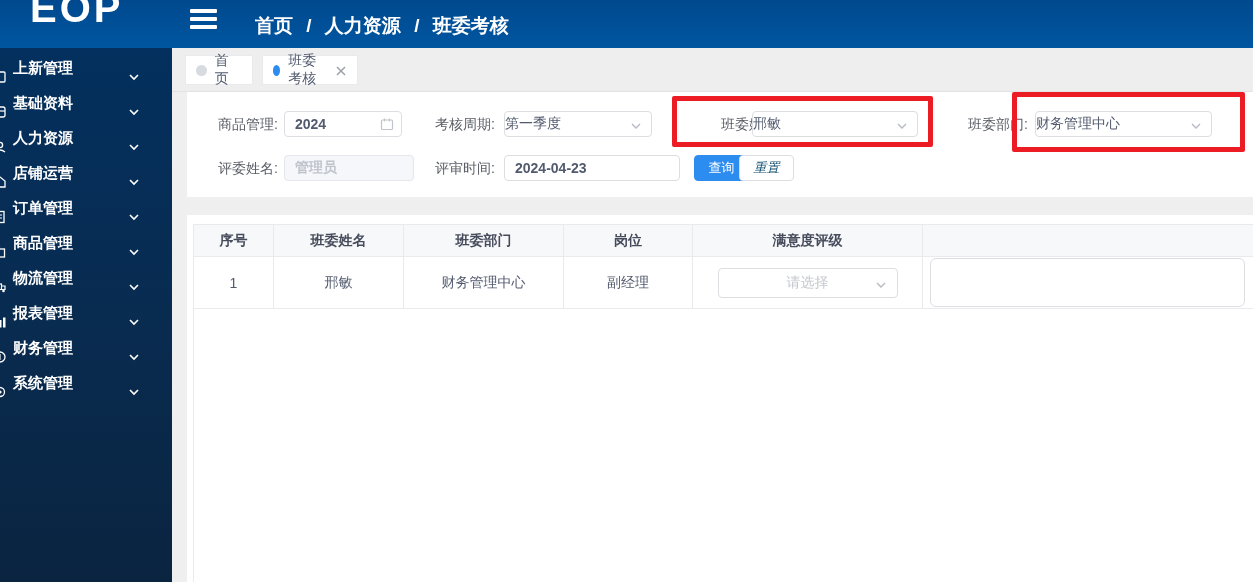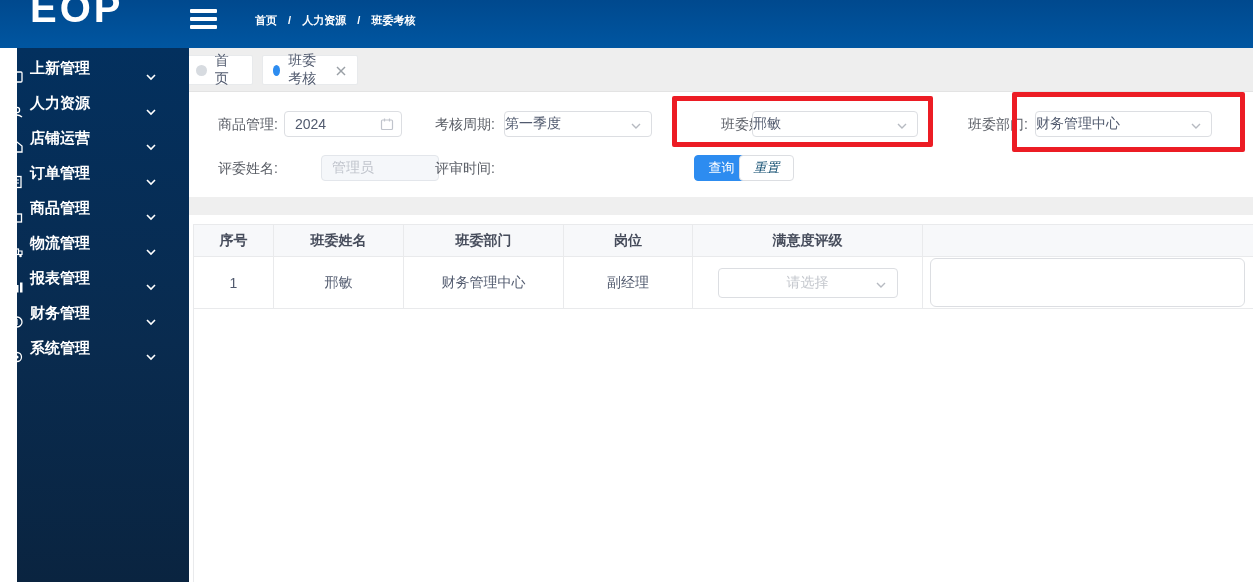--- a/index.html
+++ b/index.html
@@ -7,26 +7,26 @@
               font-family:"Liberation Sans", sans-serif; }
   #app { position:relative; width:1253px; height:582px; overflow:hidden; background:#fff; }
 
   
   .header { position:absolute; left:0; top:0; width:1253px; height:48px;
             background:linear-gradient(180deg,#00498e,#0056a1); overflow:hidden; z-index:5; }
   .logo { position:absolute; left:30px; top:-14px; color:#fff; font-size:40px; font-weight:900;
           letter-spacing:3px; font-family:"Liberation Sans",sans-serif; }
   .hamburger { position:absolute; left:190px; top:9px; width:27px; height:22px; cursor:pointer; }
   .hamburger span { display:block; width:27px; height:4px; background:#fff; border-radius:1px; margin-bottom:4px; }
-  .breadcrumb { position:absolute; left:255px; top:13px; color:#fff; font-size:11px; font-weight:700; }
+  .breadcrumb { position:absolute; left:255px; top:13px; color:#fff; font-size:19px; font-weight:700; }
   .breadcrumb .sep { margin:0 8px; font-weight:700; }
 
   
   .sidebar { position:absolute; left:0; top:48px; width:172px; height:534px; overflow:hidden;
-             background:linear-gradient(180deg,#03305e,#092b4f 55%,#0a2440); z-index:4;margin-left:17px; }
+             background:linear-gradient(180deg,#03305e,#092b4f 55%,#0a2440); z-index:4; }
   .side-item { position:relative; height:35px; line-height:35px; color:#fff; font-size:15px;
                font-weight:700; padding-left:13px; cursor:pointer; white-space:nowrap; }
   .side-item:first-child { margin-top:2px; }
   .side-icon { position:absolute; left:-7px; top:11px; width:14px; height:14px; }
   .side-chevron { position:absolute; left:127px; top:11px; width:14px; height:14px; }
 
   
   .workspace-bg { position:absolute; left:172px; top:48px; width:1081px; height:534px; background:#efefef; }
 
   
@@ -39,21 +39,21 @@
   .dot-gray { background:#d7dbe0; }
   .dot-blue { background:#2d8cf0; }
   .tab-close { margin-left:10px; width:12px; height:12px; cursor:pointer; }
 
   
   .filter-panel { position:absolute; left:187px; top:92px; width:1066px; height:105px; background:#fff; }
   .f-label { position:absolute; height:26px; line-height:26px; font-size:14px; color:#5a5e66;
              text-align:right; white-space:nowrap; }
   .f-ctrl { position:absolute; height:26px; border:1px solid #dcdee2; border-radius:4px; background:#fff;
             font-size:14px; color:#515a6e; }
-  input.f-ctrl { padding:0 10px; outline:none; }
+  input.f-ctrl { padding:0 10px; outline:none;font-weight:bold; }
   input.f-ctrl:disabled { background:#f5f7fa; border-color:#e3e6eb; color:#c0c4cc; }
   .f-select { display:flex; align-items:center; padding:0 26px 0 0; cursor:pointer; position:absolute; }
   .f-select .chev { position:absolute; right:9px; top:7px; width:12px; height:12px; }
   .cal-icon { position:absolute; right:8px; top:6px; width:14px; height:14px; }
   .btn { position:absolute; width:55px; height:26px; border-radius:4px; font-size:13px; cursor:pointer;
          display:flex; align-items:center; justify-content:center; }
   .btn-primary { background:#2d8cf0; color:#fff; border:1px solid #2d8cf0; }
   .btn-plain { background:#fff; color:#0c4a6e; border:1px solid #dcdee2;font-style:italic; }
 
   
@@ -104,20 +104,30 @@
       <span class="side-icon"><svg width="14" height="14">
             <rect x="2" y="2" width="10" height="10" rx="1" fill="none" stroke="#fff" stroke-width="1.3"></rect>
           </svg></span>
       <span>上新管理</span>
       <span class="side-chevron"><svg width="14" height="14">
             <polyline points="3,5 7,9 11,5" fill="none" stroke="#fff" stroke-width="1.6"></polyline>
           </svg></span>
     </div>
     <div class="side-item">
       <span class="side-icon"><svg width="14" height="14">
+            <rect x="2" y="2" width="10" height="10" rx="2" fill="none" stroke="#fff" stroke-width="1.3"></rect>
+            <line x1="2" y1="6" x2="12" y2="6" stroke="#fff" stroke-width="1.2"></line>
+          </svg></span>
+      <span>基础资料</span>
+      <span class="side-chevron"><svg width="14" height="14">
+            <polyline points="3,5 7,9 11,5" fill="none" stroke="#fff" stroke-width="1.6"></polyline>
+          </svg></span>
+    </div>
+    <div class="side-item">
+      <span class="side-icon"><svg width="14" height="14">
             <circle cx="7" cy="5" r="2.6" fill="none" stroke="#fff" stroke-width="1.3"></circle>
             <path d="M2 12 Q7 8 12 12" fill="none" stroke="#fff" stroke-width="1.3"></path>
           </svg></span>
       <span>人力资源</span>
       <span class="side-chevron"><svg width="14" height="14">
             <polyline points="3,5 7,9 11,5" fill="none" stroke="#fff" stroke-width="1.6"></polyline>
           </svg></span>
     </div>
     <div class="side-item">
       <span class="side-icon"><svg width="14" height="14">
@@ -245,23 +255,24 @@
 
     <div class="f-label" style="left:771px; top:19px; width:70px;">班委部门:</div>
     <div class="f-ctrl f-select" style="left:848px; top:19px; width:177px; justify-content:flex-start;">
       <span>财务管理中心</span>
       <span class="chev"><svg width="12" height="12">
             <polyline points="2,4 6,8 10,4" fill="none" stroke="#b6bac1" stroke-width="1.4"></polyline>
           </svg></span>
     </div>
 
     <div class="f-label" style="left:6px; top:63px; width:85px;">评委姓名:</div>
-    <input class="f-ctrl" style="left: 97px; top: 63px; width: 118px; margin-left: 37px;" disabled="" value="管理员">
+    <input class="f-ctrl" style="left: 97px; top: 63px; width: 130px;" disabled="" value="管理员">
 
     <div class="f-label" style="left:238px; top:63px; width:70px;">评审时间:</div>
+    <input class="f-ctrl" style="left: 317px; top: 63px; width: 176px;" readonly="" value="2024-04-23">
 
     <button class="btn btn-primary" style="left:507px; top:63px;">查询</button>
     <button class="btn btn-plain" style="left:552px; top:63px;">重置</button>
   </div>
 
   <div class="content-panel">
     <div class="grid">
       <table>
         <colgroup>
           <col style="width:80px">

